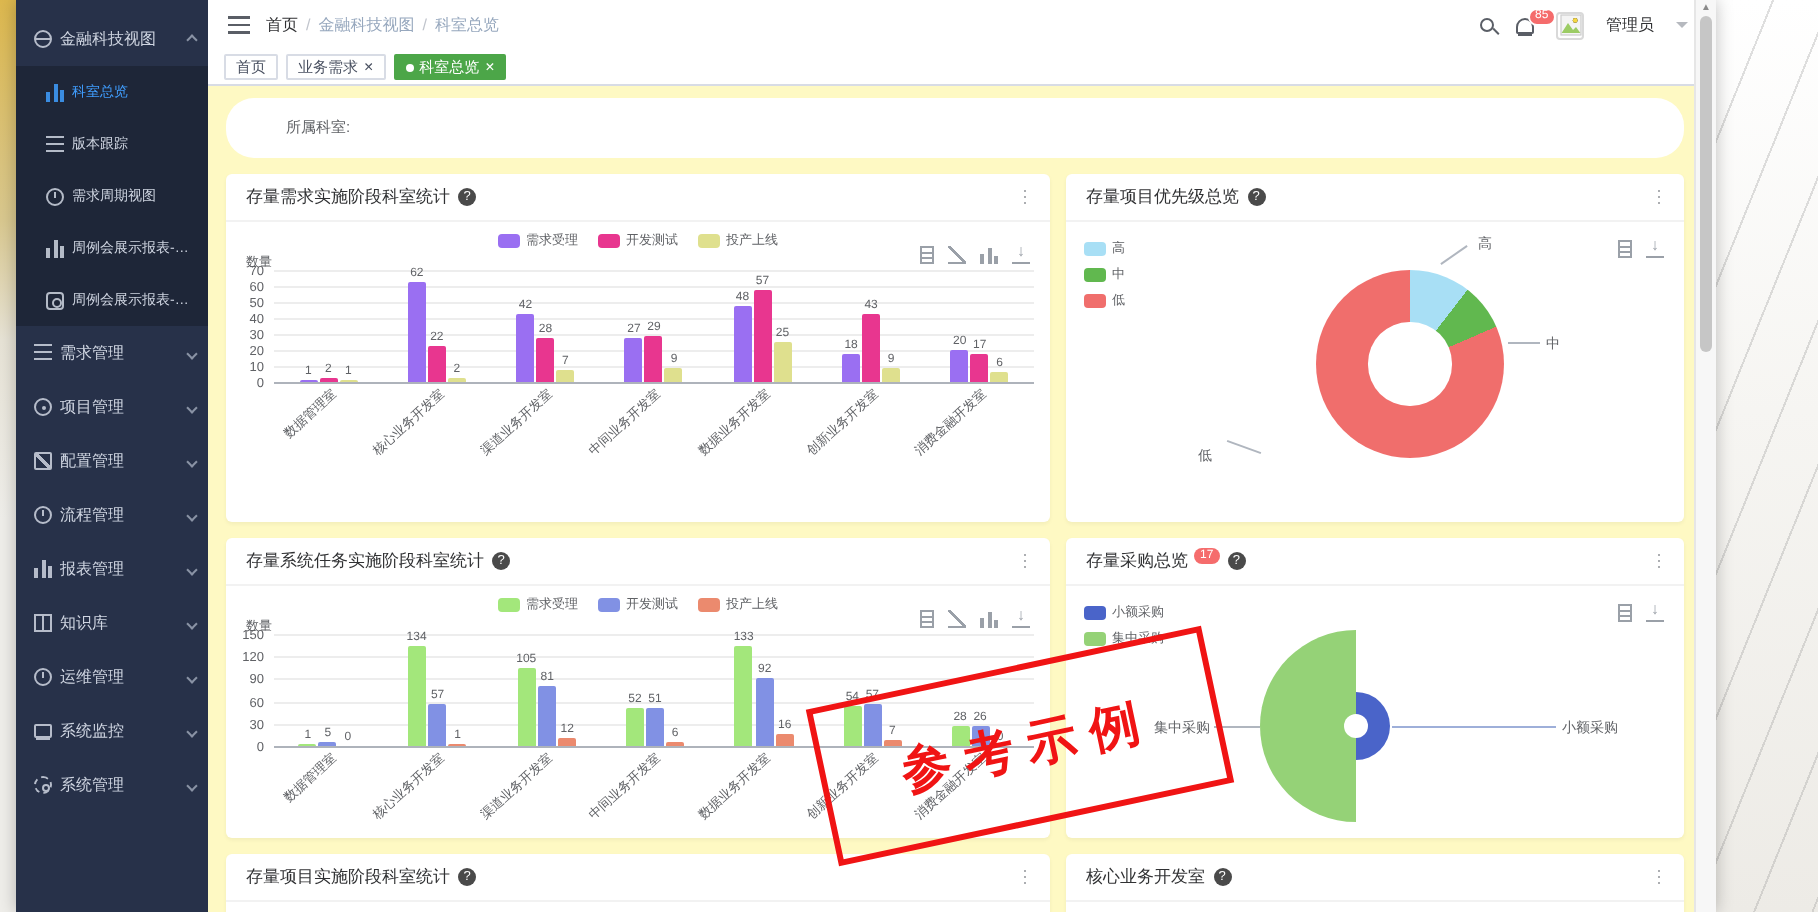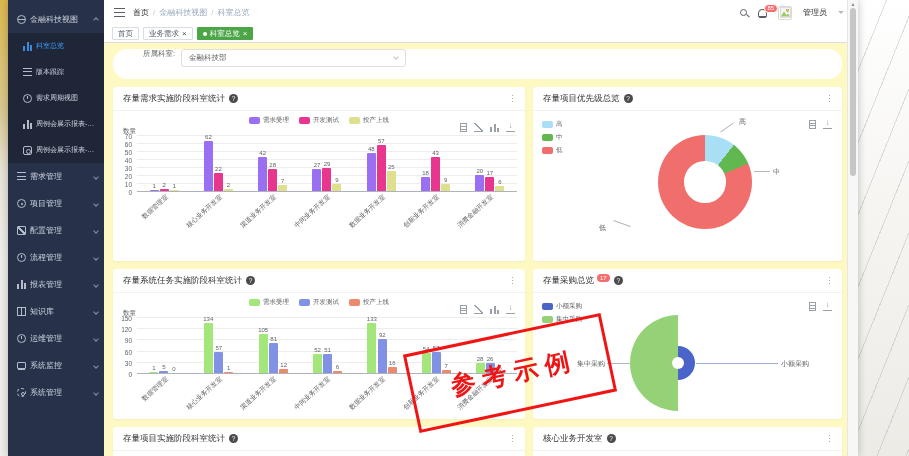--- a/index.html
+++ b/index.html
@@ -77,21 +77,21 @@
   .caret-down{width:0;height:0;border:3px solid transparent;border-top-color:#b6b9bf;margin-top:3px;}
 
   .tabsbar{height:18px;background:#fff;border-bottom:1px solid #d8dce5;display:flex;align-items:center;gap:4px;padding:0 8px;}
   .tab{height:13px;display:flex;align-items:center;gap:3px;padding:0 5px;font-size:7.5px;
     border:1px solid #d8dce5;background:#fff;color:#495060;cursor:pointer;border-radius:1px;}
   .tab.active{background:#4ca648;border-color:#4ca648;color:#fff;}
   .tab .dot{width:4px;height:4px;border-radius:50%;background:#fff;}
   .tab .close{font-size:8px;line-height:8px;}
 
   .content{position:absolute;left:0;right:11px;top:43px;bottom:0;padding:6px 5px 0 9px;overflow:hidden;}
-  .filter-card{background:#fff;border-radius:14px;height:30px;display:flex;padding-left:30px;margin-bottom:8px;}
+  .filter-card{background:#fff;border-radius:14px;height:30px;display:flex;align-items:center;padding-left:30px;margin-bottom:8px;}
   .filter-label{font-size:7.5px;color:#606266;margin-right:6px;}
   .select{width:225px;height:18px;border:1px solid #dcdfe6;border-radius:3px;background:#fff;
     display:flex;align-items:center;padding:0 7px;font-size:7.5px;color:#606266;cursor:pointer;}
   .select .chev{margin-left:auto;width:4px;height:4px;border-right:1px solid #c0c4cc;border-bottom:1px solid #c0c4cc;transform:rotate(45deg);margin-top:-2px;}
 
   .grid{display:flex;gap:8px;}
   .col-left{width:412px;display:flex;flex-direction:column;gap:8px;}
   .col-right{flex:1;display:flex;flex-direction:column;gap:8px;}
   .card{background:#fff;border-radius:3px;box-shadow:0 1px 2px rgba(0,0,0,.05);}
   .card.h152{height:174px;} .card.h150{height:150px;} .card.h40{height:40px;}
@@ -279,24 +279,20 @@
         <div class="tab active">
           <span class="dot"></span>
           <span>科室总览</span>
           <span class="close">×</span>
         </div>
       </div>
 
     <div class="content">
       <div class="filter-card">
         <span class="filter-label">所属科室:</span>
-        <div class="select">
-          <span>金融科技部</span>
-          <span class="chev"></span>
-        </div>
       </div>
 
       <div class="grid">
         <div class="col-left">
           <div class="card h152">
             <div class="card-head">
               <span class="card-title">存量需求实施阶段科室统计</span>
               <span class="q-icon"></span>
               <span class="more">
                   <i></i>

